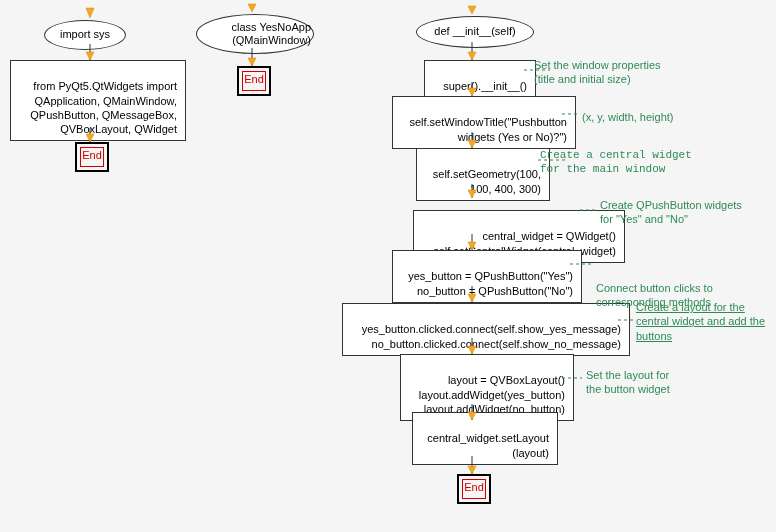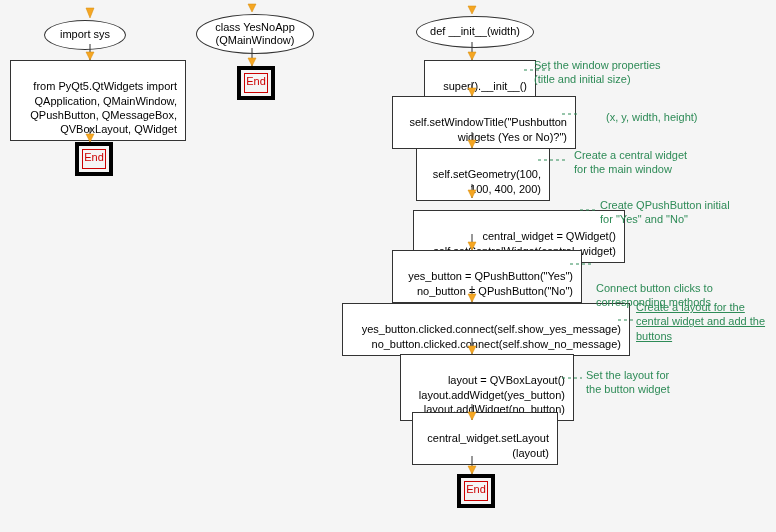--- a/index.html
+++ b/index.html
@@ -33,21 +33,21 @@
     justify-content: center;
     text-align: center;
     font-size: 11px;
     line-height: 1.2;
     padding: 2px;
   }
   .end-box {
     position: absolute;
     width: 30px;
     height: 26px;
-    border: 4px solid #000000;
+    border: 2px solid #000000;
   }
   .end-box::before {
     content: "";
     position: absolute;
     left: 3px; right: 3px; top: 3px; bottom: 3px;
     border: 1px solid #c00;
   }
   .end-box span {
     position: absolute;
     left: 0; right: 0; top: 5px;
@@ -76,42 +76,42 @@
 <div class="node" style="left:10px; top:60px; width:158px;">
   <span>from PyQt5.QtWidgets import
 QApplication, QMainWindow,
 QPushButton, QMessageBox,
 QVBoxLayout, QWidget</span>
 </div>
 <div class="end-box" style="left:75px; top:142px;">
   <span>End</span>
 </div>
 
-<div class="ellipse" style="left:196px; top:14px; width:112px; height:34px;">
+<div class="ellipse" style="left:196px; top:14px; width:112px; height:34px;text-align:right;">
   <span>class YesNoApp
 (QMainWindow)</span>
 </div>
 <div class="end-box" style="left:237px; top:66px;">
   <span>End</span>
 </div>
 
 <div class="ellipse" style="left:416px; top:16px; width:112px; height:26px;">
-  <span>def __init__(width)</span>
+  <span>def __init__(self)</span>
 </div>
 
 <div class="node" style="left:424px; top:60px; width:94px;">
   <span>super().__init__()</span>
 </div>
 <div class="node" style="left:392px; top:96px; width:166px;">
   <span>self.setWindowTitle("Pushbutton
 widgets (Yes or No)?")</span>
 </div>
 <div class="node" style="left:416px; top:148px; width:116px;">
   <span>self.setGeometry(100,
-100, 400, 200)</span>
+100, 400, 300)</span>
 </div>
 <div class="node" style="left:380px; top:210px; width:194px;margin-left:33px;">
   <span>central_widget = QWidget()
 self.setCentralWidget(central_widget)</span>
 </div>
 <div class="node" style="left:392px; top:250px; width:172px;">
   <span>yes_button = QPushButton("Yes")
 no_button = QPushButton("No")</span>
 </div>
 <div class="node" style="left:342px; top:303px; width:270px;">
@@ -126,24 +126,24 @@
 <div class="node" style="left:412px; top:412px; width:128px;">
   <span>central_widget.setLayout
 (layout)</span>
 </div>
 <div class="end-box" style="left:457px; top:474px;">
   <span>End</span>
 </div>
 
 <div class="comment" style="left:534px; top:58px;">Set the window properties
 (title and initial size)</div>
-<div class="comment" style="left:582px; top:110px;margin-left:24px;">(x, y, width, height)</div>
-<div class="comment" style="left:574px; top:148px;">Create a central widget
+<div class="comment" style="left:582px; top:110px;">(x, y, width, height)</div>
+<div class="comment" style="left:540px; top:148px;font-family:Liberation Mono, monospace;">Create a central widget
 for the main window</div>
-<div class="comment" style="left:600px; top:198px;">Create QPushButton initial
+<div class="comment" style="left:600px; top:198px;">Create QPushButton widgets
 for "Yes" and "No"</div>
 <div class="comment" style="left:596px; top:254px;margin-top:27px;">Connect button clicks to
 corresponding methods</div>
 <div class="comment" style="left:636px; top:300px;text-decoration:underline;">Create a layout for the
 central widget and add the
 buttons</div>
 <div class="comment" style="left:586px; top:368px;">Set the layout for
 the button widget</div>
 
 <svg>

